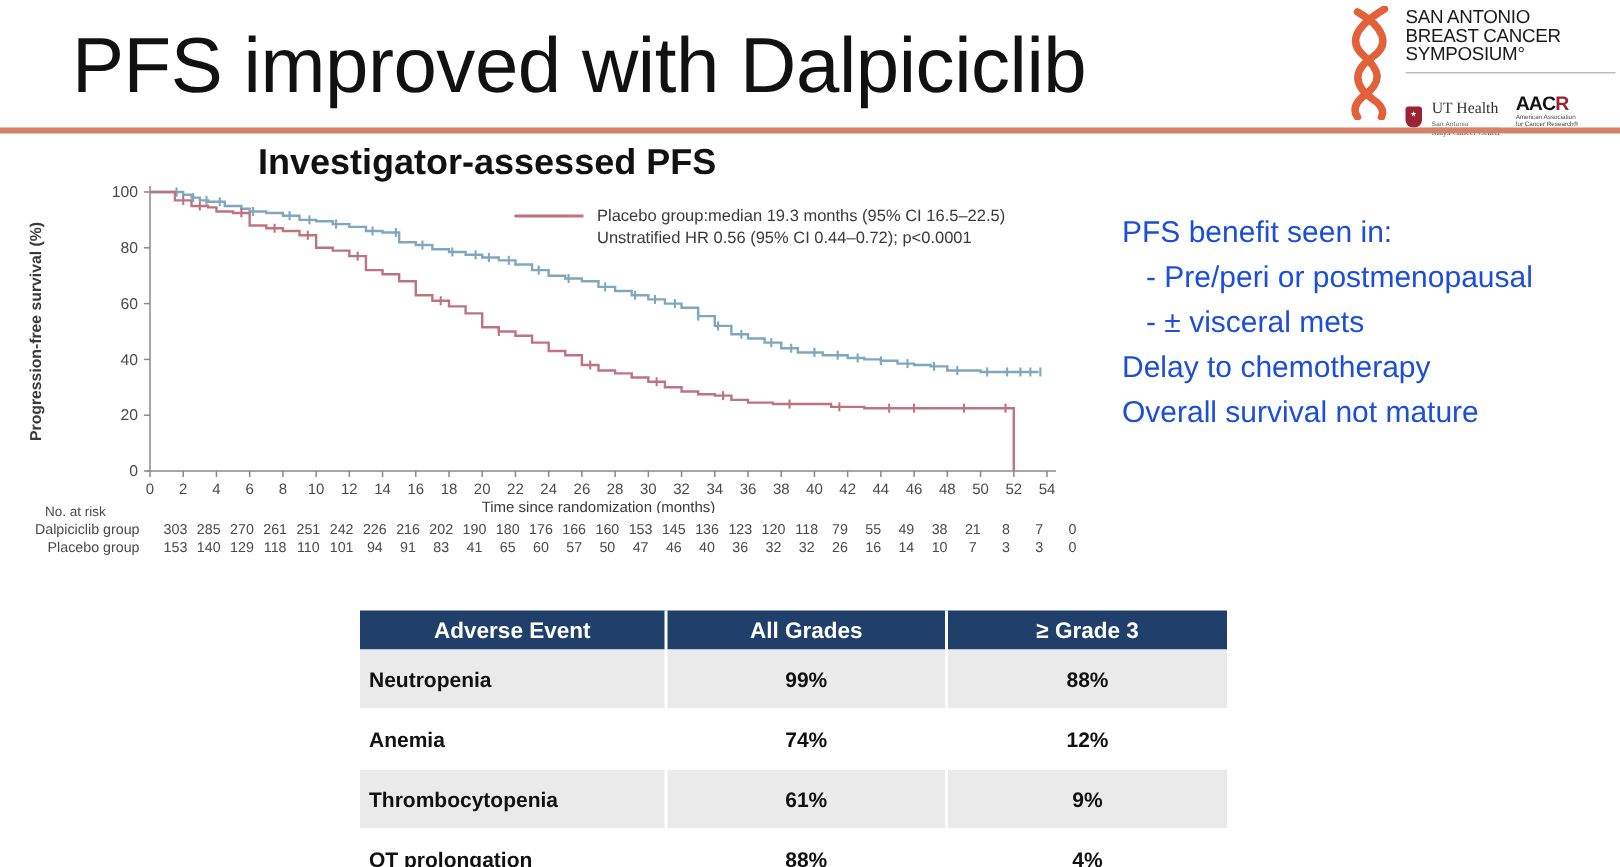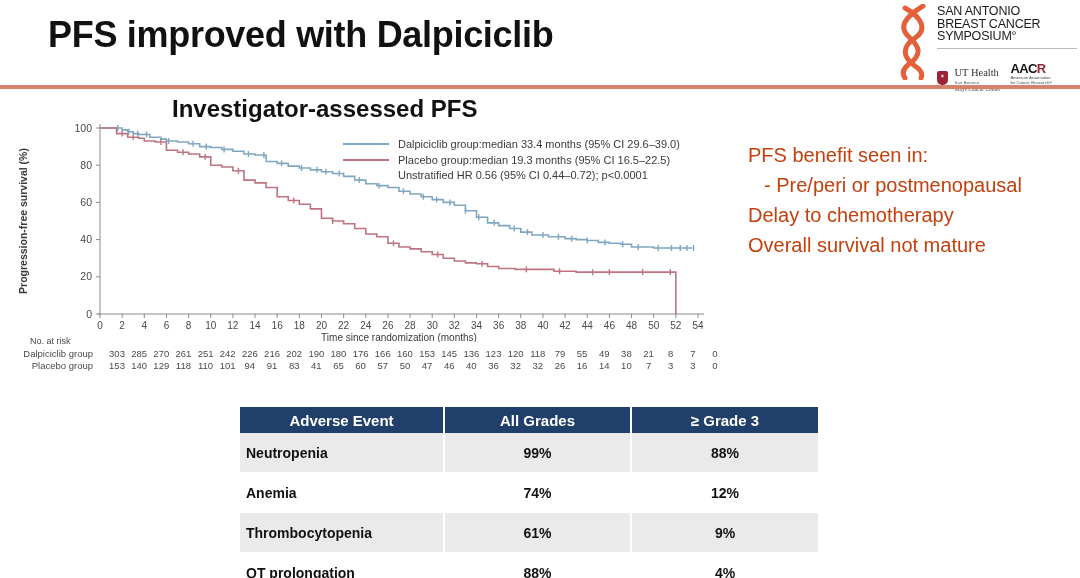--- a/index.html
+++ b/index.html
@@ -18,22 +18,22 @@
 
   
   #header {
     position: absolute;
     left: 0; top: 0;
     width: 1080px; height: 88px;
   }
   #slide-title {
     position: absolute;
     left: 48px; top: 14px;
-    font-size: 36px;
-    font-weight: bold;
+    font-size: 52px;
+    font-weight: normal;
     letter-spacing: -0.3px;
     color: #111111;
     white-space: nowrap;
   }
   #header-rule {
     position: absolute;
     left: 0; top: 85px;
     width: 1080px; height: 4px;
     background: #D6826B;
   }
@@ -149,21 +149,21 @@
   .risk-vals span { position: absolute; transform: translateX(-50%); font-size: 9.5px; color: #4a4a4a; margin-left: 17px; }
 
   
   #bullets {
     position: absolute;
     left: 748px; top: 140px;
     width: 332px;
   }
   #bullets div {
     font-size: 20px;
-    color: #c2410c;
+    color: #1d4ed8;
     line-height: 30px;
     white-space: nowrap;
   }
   #bullets .indent { padding-left: 16px; }
 
   
   #ae-table {
     position: absolute;
     left: 240px; top: 407px;
     width: 578px;
@@ -365,24 +365,20 @@
       <line x1="559.5740740740741" y1="176.22" x2="559.5740740740741" y2="182.22" stroke="#BE7480" stroke-width="1.4"></line>
       <line x1="592.7962962962963" y1="177.15" x2="592.7962962962963" y2="183.15" stroke="#BE7480" stroke-width="1.4"></line>
       <line x1="609.4074074074074" y1="177.15" x2="609.4074074074074" y2="183.15" stroke="#BE7480" stroke-width="1.4"></line>
       <line x1="642.6296296296297" y1="177.15" x2="642.6296296296297" y2="183.15" stroke="#BE7480" stroke-width="1.4"></line>
       <line x1="670.3148148148148" y1="177.15" x2="670.3148148148148" y2="183.15" stroke="#BE7480" stroke-width="1.4"></line>
     </svg>
 
 
   <div id="legend">
     <div class="legend-row">
-      <span class="legend-swatch" style="background:#7FA7C0"></span>
-      <span class="legend-text">Dalpiciclib group:median 33.4 months (95% CI 29.6–39.0)</span>
-    </div>
-    <div class="legend-row">
       <span class="legend-swatch" style="background:#BE7480"></span>
       <span class="legend-text">Placebo group:median 19.3 months (95% CI 16.5–22.5)</span>
     </div>
     <div id="legend-hr">Unstratified HR 0.56 (95% CI 0.44–0.72); p&lt;0.0001</div>
   </div>
 
   <div id="risk-table">
     <div id="risk-title">No. at risk</div>
   <div class="risk-row" style="top: 12px;">
         <div class="risk-label">Dalpiciclib group</div>
@@ -449,20 +445,21 @@
           <span style="left: 582.852px;">3</span>
           <span style="left: 605px;">0</span>
         </div>
       </div>
     </div>
 </div>
 
 <div id="bullets">
     <div>PFS benefit seen in:</div>
     <div class="indent">- Pre/peri or postmenopausal</div>
+    <div class="indent">- ± visceral mets</div>
     <div>Delay to chemotherapy</div>
     <div>Overall survival not mature</div>
   </div>
 
 <table id="ae-table">
   <colgroup>
       <col class="c0">
       <col class="c1">
       <col class="c2">
     </colgroup>

